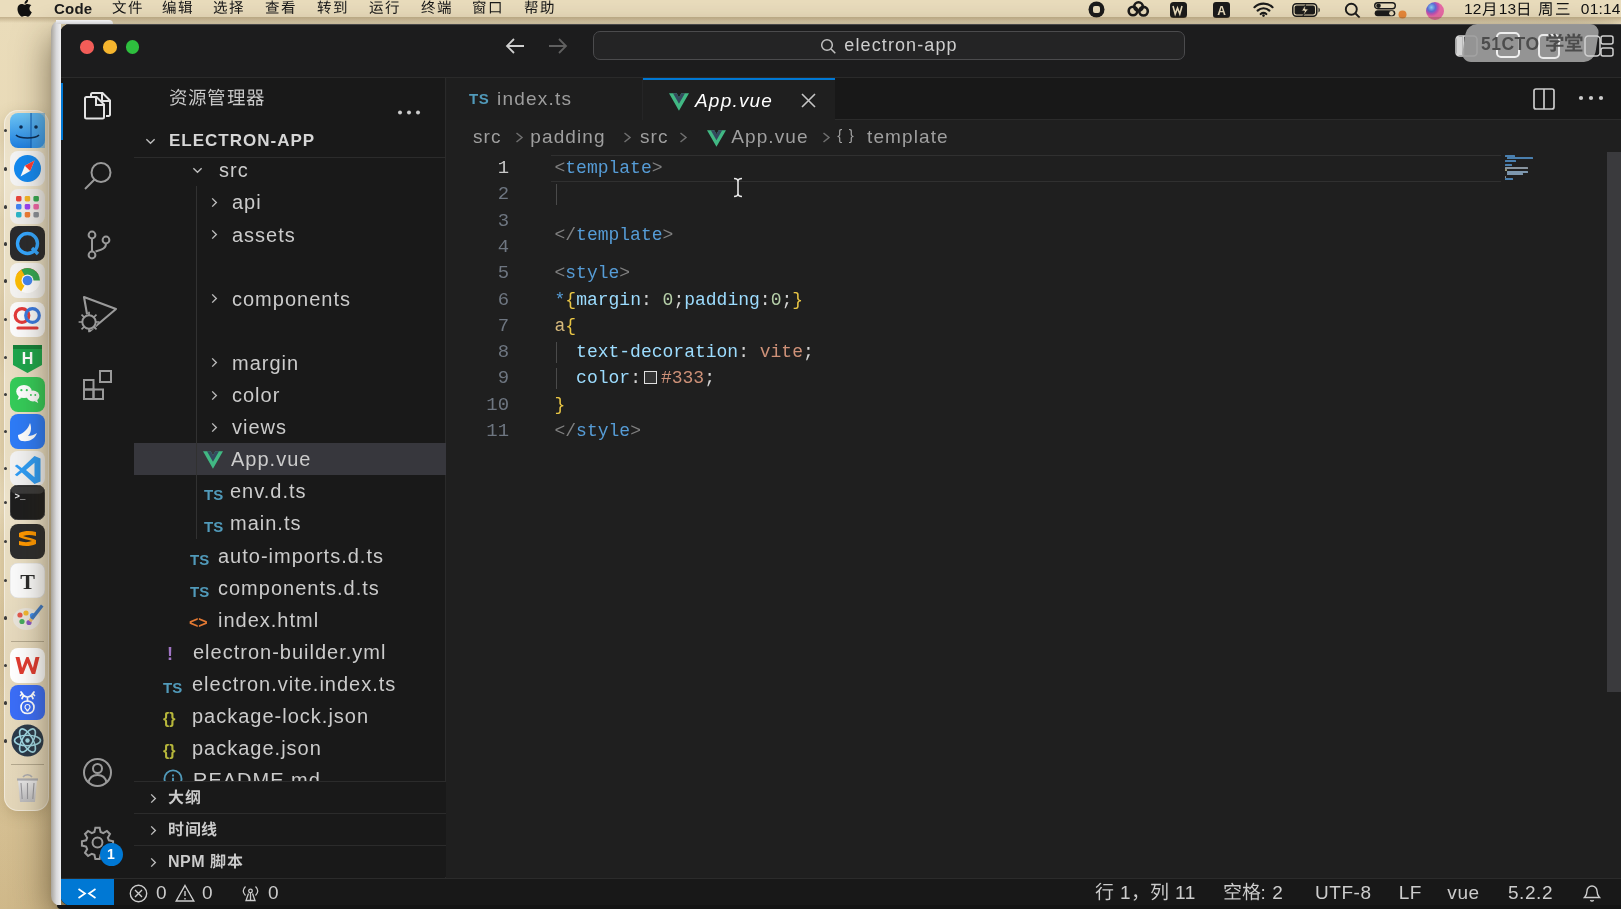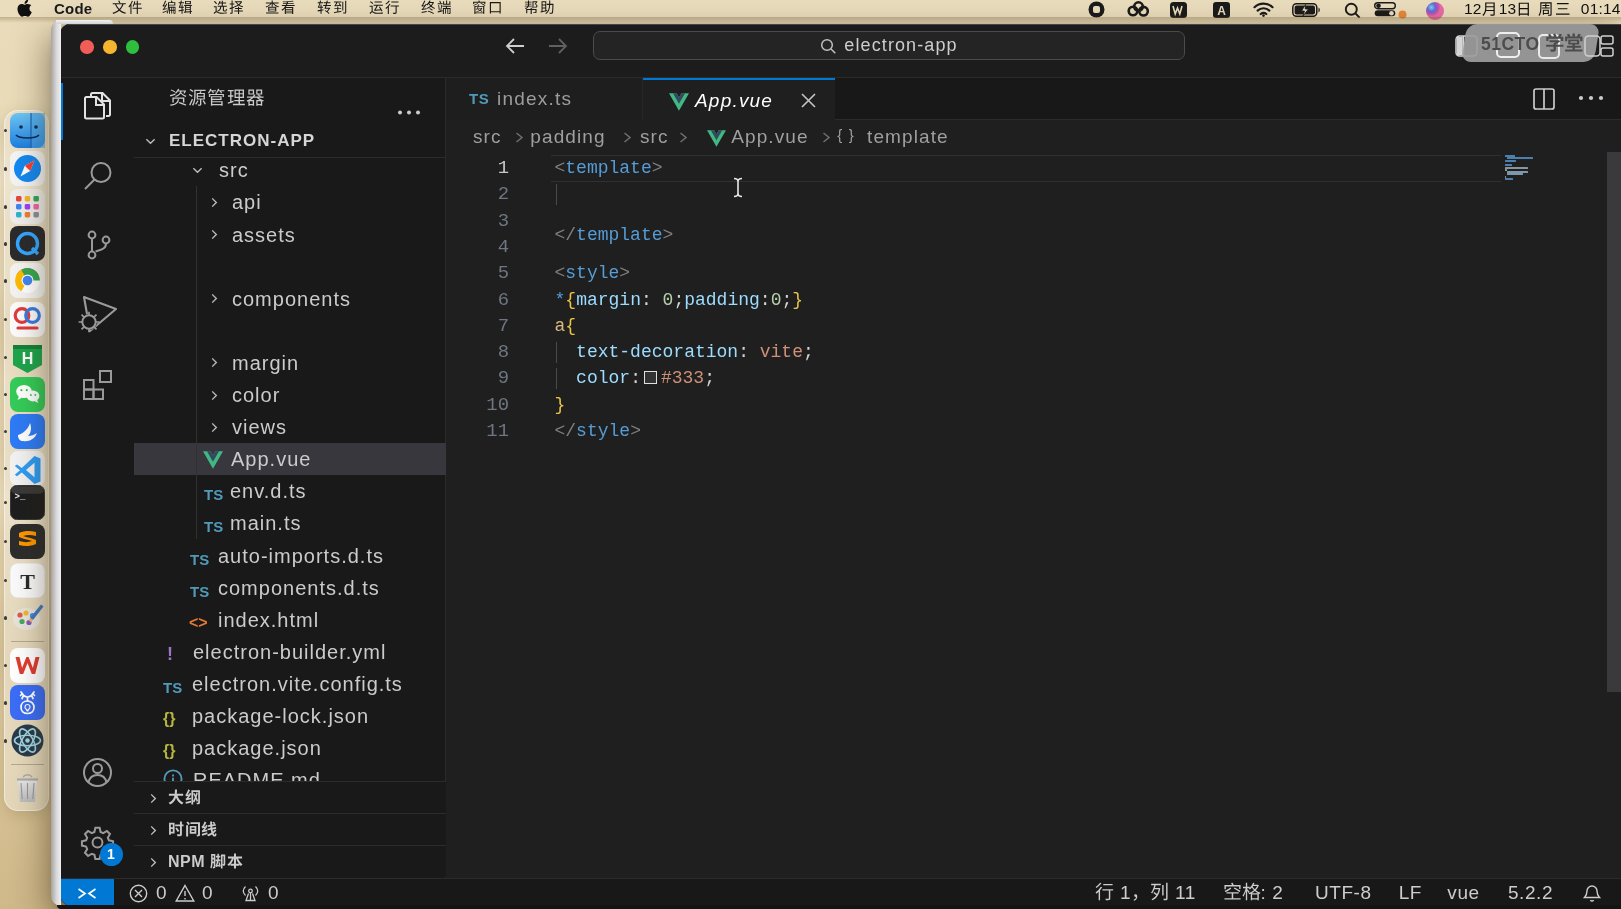--- a/index.html
+++ b/index.html
@@ -487,21 +487,21 @@
       <div class="trow" style="top:525.7px">
         <b class="ticon" style="left:55px;color:#e37933;font-size:16px;letter-spacing:0;top:3px">&lt;&gt;</b>
         <span class="tname" style="left:84px">index.html</span>
       </div>
       <div class="trow" style="top:557.8px">
         <b class="ticon" style="left:33px;color:#a074c4;font-size:18px;letter-spacing:0;top:2px">!</b>
         <span class="tname" style="left:59px">electron-builder.yml</span>
       </div>
       <div class="trow" style="top:589.9px">
         <b class="ticon" style="left:29px;color:#519aba;font-size:15px;letter-spacing:0;top:4px">TS</b>
-        <span class="tname" style="left:58px">electron.vite.config.ts</span>
+        <span class="tname" style="left:58px">electron.vite.index.ts</span>
       </div>
       <div class="trow" style="top:622.0px">
         <b class="ticon" style="left:29px;color:#b7b73b;font-size:16px;letter-spacing:0;top:3px">{}</b>
         <span class="tname" style="left:58px">package-lock.json</span>
       </div>
       <div class="trow" style="top:654.1px">
         <b class="ticon" style="left:29px;color:#b7b73b;font-size:16px;letter-spacing:0;top:3px">{}</b>
         <span class="tname" style="left:58px">package.json</span>
       </div>
       <div class="trow" style="top:686.2px">

